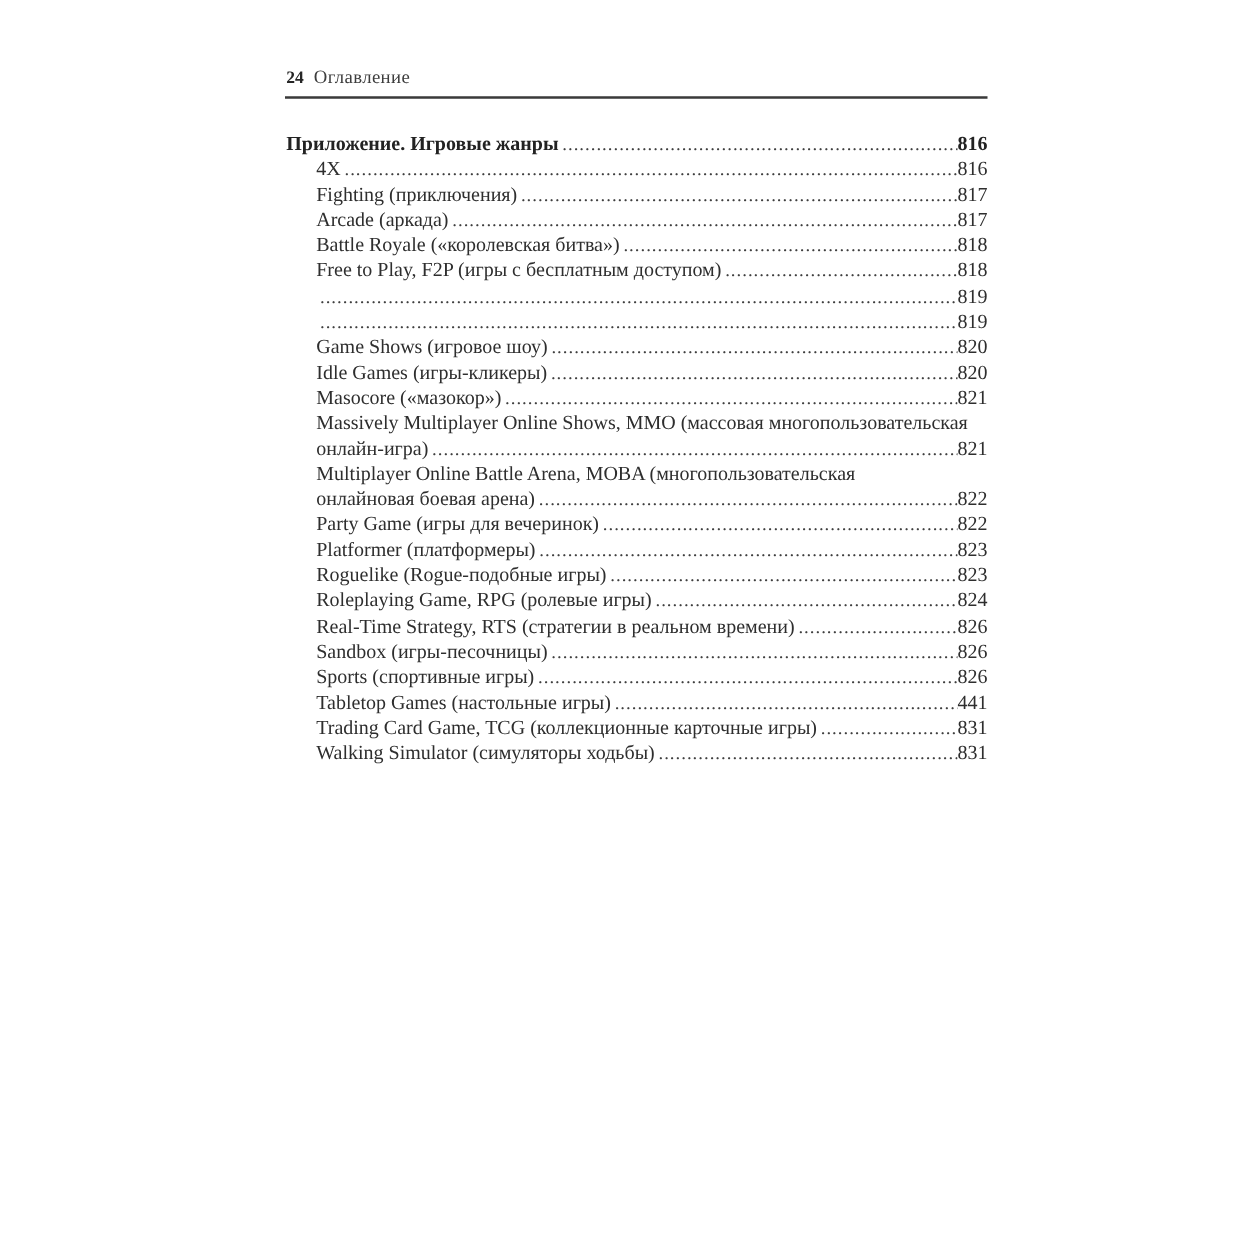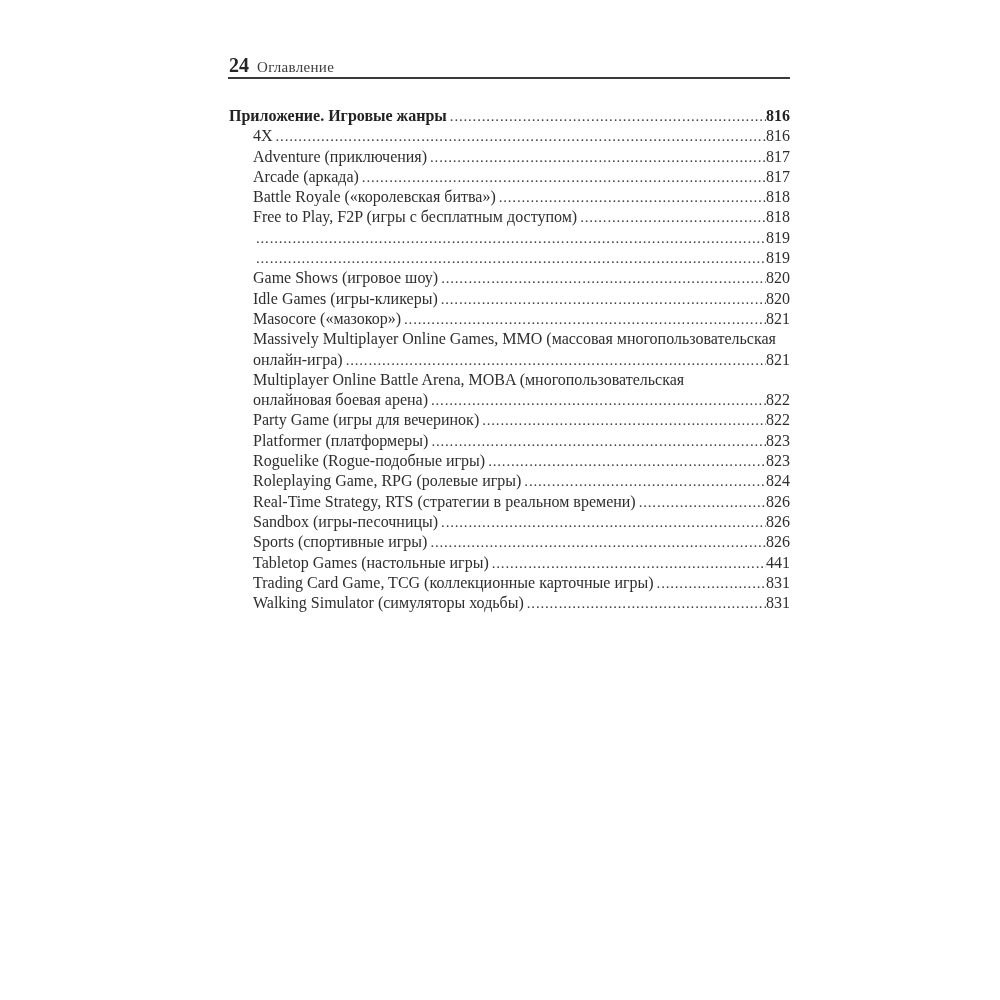--- a/index.html
+++ b/index.html
@@ -17,21 +17,21 @@
   }
   .running-header {
     position: absolute;
     left: 229px;
     top: 54px;
     width: 561px;
     display: flex;
     align-items: baseline;
   }
   .running-page-num {
-    font-size: 20px;
+    font-size: 14px;
     font-weight: 700;
     color: #262626;
   }
   .running-title {
     font-size: 15px;
     color: #3d3d3d;
     margin-left: 8px;
     letter-spacing: 0.3px;
   }
   .header-rule {
@@ -91,21 +91,21 @@
         <span class="toc-label">Приложение. Игровые жанры</span>
         <span class="toc-leader"></span>
         <span class="toc-page">816</span>
       </div>
       <div class="toc-row indent">
         <span class="toc-label">4X</span>
         <span class="toc-leader"></span>
         <span class="toc-page">816</span>
       </div>
       <div class="toc-row indent">
-        <span class="toc-label">Adventure (приключения)</span>
+        <span class="toc-label">Fighting (приключения)</span>
         <span class="toc-leader"></span>
         <span class="toc-page">817</span>
       </div>
       <div class="toc-row indent">
         <span class="toc-label">Arcade (аркада)</span>
         <span class="toc-leader"></span>
         <span class="toc-page">817</span>
       </div>
       <div class="toc-row indent">
         <span class="toc-label">Battle Royale («королевская битва»)</span>
@@ -134,21 +134,21 @@
         <span class="toc-label">Idle Games (игры-кликеры)</span>
         <span class="toc-leader"></span>
         <span class="toc-page">820</span>
       </div>
       <div class="toc-row indent">
         <span class="toc-label">Masocore («мазокор»)</span>
         <span class="toc-leader"></span>
         <span class="toc-page">821</span>
       </div>
       <div class="toc-row indent">
-        <span class="toc-label">Massively Multiplayer Online Games, MMO (массовая многопользовательская</span>
+        <span class="toc-label">Massively Multiplayer Online Shows, MMO (массовая многопользовательская</span>
       </div>
       <div class="toc-row indent">
         <span class="toc-label">онлайн-игра)</span>
         <span class="toc-leader"></span>
         <span class="toc-page">821</span>
       </div>
       <div class="toc-row indent">
         <span class="toc-label">Multiplayer Online Battle Arena, MOBA (многопользовательская</span>
       </div>
       <div class="toc-row indent">

